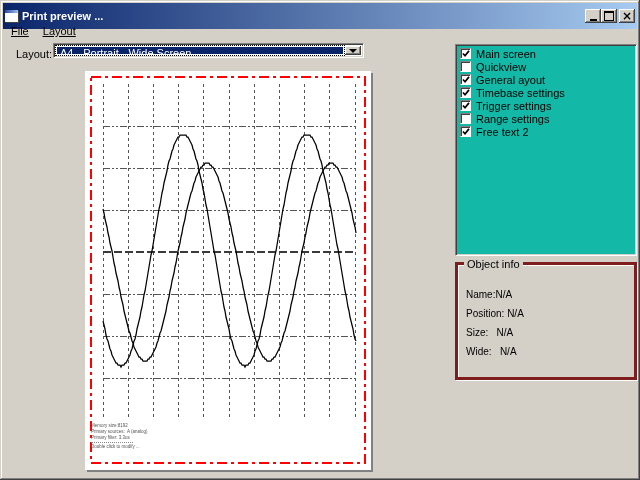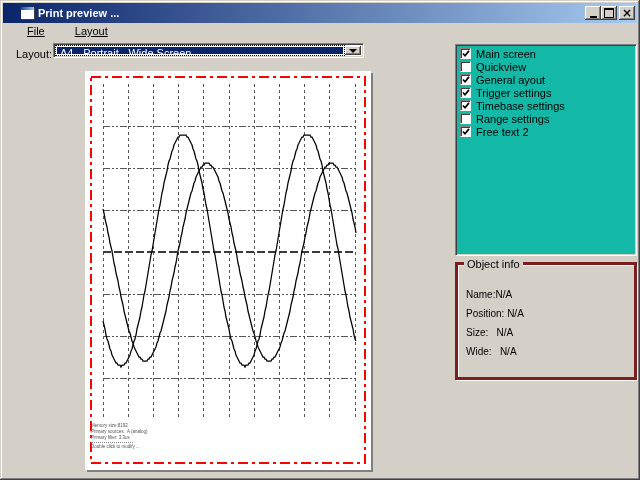--- a/index.html
+++ b/index.html
@@ -2,43 +2,43 @@
 <html><head>
 <meta charset="utf-8">
 <style>
   html,body{margin:0;padding:0;}
   body{width:640px;height:480px;overflow:hidden;background:#000;
        font-family:"Liberation Sans","DejaVu Sans",sans-serif;}
   .window{position:absolute;inset:0;background:#d4d0c8;
     box-shadow: inset -1px -1px 0 #404040, inset 1px 1px 0 #d4d0c8,
                 inset -2px -2px 0 #808080, inset 2px 2px 0 #ffffff;}
   
-  .titlebar{position:absolute;left:3px;top:3px;right:3px;height:20px;
+  .titlebar{position:absolute;left:3px;top:3px;right:3px;height:26px;
     background:linear-gradient(to right,#0a246a,#a6caf0);
-    display:flex;align-items:center;padding-left:18px;}
+    display:flex;align-items:center;padding-left:2px;}
   .app-icon{width:13px;height:12px;background:#fff;position:relative;flex:0 0 auto;
     box-shadow:1px 1px 0 #404040;}
   .app-icon::before{content:"";position:absolute;left:0;top:0;right:0;height:3px;
     background:linear-gradient(to right,#2a4a9a,#9ec1ee);}
   .title-text{color:#fff;font-size:11px;font-weight:bold;padding-left:4px;flex:1;
     white-space:nowrap;overflow:hidden;}
   .tb-buttons{display:flex;align-items:center;margin-right:2px;}
   .tb-btn{width:16px;height:14px;background:#d4d0c8;margin-left:0;position:relative;
     box-shadow: inset -1px -1px 0 #404040, inset 1px 1px 0 #ffffff,
                 inset -2px -2px 0 #808080, inset 2px 2px 0 #d4d0c8;
     display:flex;align-items:center;justify-content:center;}
   .tb-btn.close{margin-left:2px;}
   .g-min{width:7px;height:2px;background:#000;margin-top:7px;}
   .g-max{width:8px;height:7px;border:1px solid #000;border-top-width:2px;}
   .g-close{font-size:12px;font-weight:bold;color:#000;line-height:10px;
     font-family:"DejaVu Sans",sans-serif;}
   
   .menubar{position:absolute;left:3px;top:21px;right:3px;height:20px;
     display:flex;align-items:center;font-size:11px;color:#000;}
-  .menu-item{padding:2px 6px;margin-left:18px;text-decoration:underline;}
+  .menu-item{padding:2px 6px;margin-left:2px;text-decoration:underline;}
   .menu-item u{text-decoration:underline;}
   
   .layout-label{position:absolute;left:8px;top:48px;font-size:11px;color:#000;margin-left:8px;}
   .combo{position:absolute;left:53px;top:43px;width:311px;height:15px;
     background:#fff;border:1px solid;border-color:#808080 #ffffff #ffffff #808080;
     box-shadow: inset 1px 1px 0 #404040, inset -1px -1px 0 #d4d0c8;
     box-sizing:border-box;padding:2px;}
   .combo-sel{position:absolute;left:3px;top:3px;right:20px;bottom:3px;
     background:#0a246a;color:#fff;font-size:11px;line-height:13px;
     padding-left:3px;outline:1px dotted #000;outline-offset:1px;
@@ -157,29 +157,29 @@
           </svg>
         </span>
         <span class="cb-label">General ayout</span>
       </div>
       <div class="cb-item">
         <span class="cb-box">
           <svg width="8" height="8" viewBox="0 0 8 8">
             <path d="M1 3.5 L3 5.7 L7 0.9" stroke="#000" stroke-width="1.7" fill="none"></path>
           </svg>
         </span>
-        <span class="cb-label">Trigger settings</span>
+        <span class="cb-label">Timebase settings</span>
       </div>
       <div class="cb-item">
         <span class="cb-box">
           <svg width="8" height="8" viewBox="0 0 8 8">
             <path d="M1 3.5 L3 5.7 L7 0.9" stroke="#000" stroke-width="1.7" fill="none"></path>
           </svg>
         </span>
-        <span class="cb-label">Timebase settings</span>
+        <span class="cb-label">Trigger settings</span>
       </div>
       <div class="cb-item">
         <span class="cb-box"></span>
         <span class="cb-label">Range settings</span>
       </div>
       <div class="cb-item">
         <span class="cb-box">
           <svg width="8" height="8" viewBox="0 0 8 8">
             <path d="M1 3.5 L3 5.7 L7 0.9" stroke="#000" stroke-width="1.7" fill="none"></path>
           </svg>

